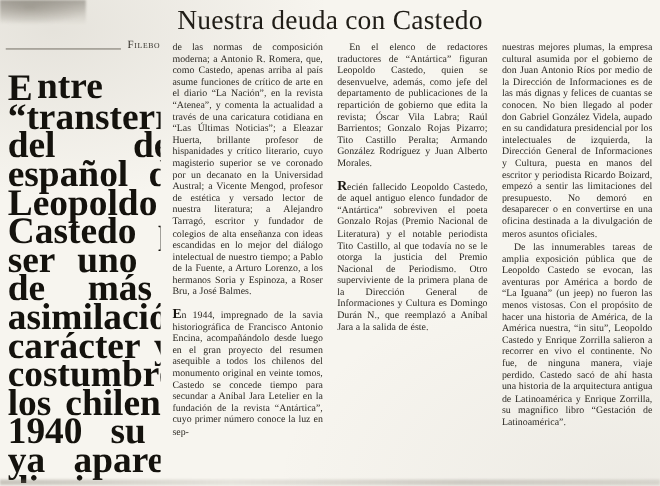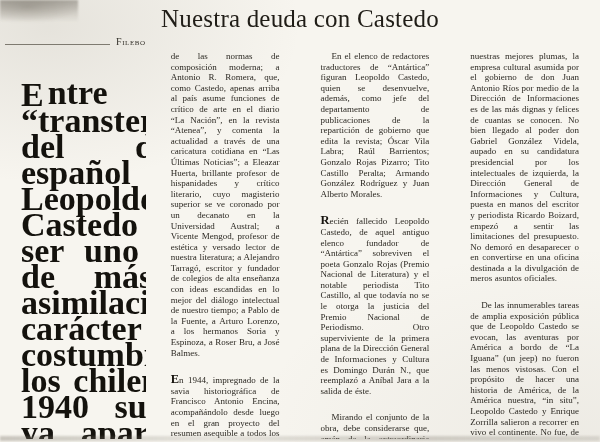--- a/index.html
+++ b/index.html
@@ -55,21 +55,21 @@
     flex:1;height:0;border-bottom:1px solid #7e7a70;
     margin:0 6px 2px 0;
   }
   .byline{
     font-variant:small-caps;
     font-size:10px;
     letter-spacing:.6px;
     color:#35322b;
   }
   .para{
-    margin:16px;
+    margin:2px;
     font-size:9px;
     line-height:10.6px;
     text-align:justify;
     color:#2b2822;
     hyphens:auto;
     -webkit-hyphens:auto;
     word-spacing:.2px;
   }
   .para.indent{text-indent:11px;}
   .para.boldlead{margin-top:10px;font-family:Liberation Serif, serif;}
@@ -104,21 +104,20 @@
     <p class="para dropcap"><span class="dropcap">E</span>ntre los “transterrados” del desastre español del 39, Leopoldo Castedo parece ser uno de los de más fácil asimilación al carácter y a las costumbres de los chilenos. En 1940 su firma ya aparece en diarios y revistas de nuestro país al pie de artículos y comentarios sobre temas eminentemente nacionales.</p>
         <p class="para indent">Es admirable, a todas luces, la rapidez con que estos españoles “del éxodo y el llanto” se incorporan al curso de la actividad creadora de Chile. Sólo por dar algunos nombres, recordaremos a Isidro Corbinos en la renovación de la crónica deportiva; a José Ricardo Morales en el impulso de la actividad escénica, que se inició con su aporte en la fundación del Teatro Experimental de la Universidad de Chile, donde se desempeña como joven maestro; a Juan A. Morales Malva, hábil analista moderno de la investigación científica; a Vicente Salas Viú, musicólogo en la tesitura de Adolfo Salazar, que llena de aires auspiciosos la enseñanza universitaria de la música; a Mauricio Amster y a Mariano Rawicz, jerarquizados nuncios de las artes gráficas y</p>
       </div>
     <div class="col">
         <p class="para plain">de las normas de composición moderna; a Antonio R. Romera, que, como Castedo, apenas arriba al país asume funciones de crítico de arte en el diario “La Nación”, en la revista “Atenea”, y comenta la actualidad a través de una caricatura cotidiana en “Las Últimas Noticias”; a Eleazar Huerta, brillante profesor de hispanidades y crítico literario, cuyo magisterio superior se ve coronado por un decanato en la Universidad Austral; a Vicente Mengod, profesor de estética y versado lector de nuestra literatura; a Alejandro Tarragó, escritor y fundador de colegios de alta enseñanza con ideas escandidas en lo mejor del diálogo intelectual de nuestro tiempo; a Pablo de la Fuente, a Arturo Lorenzo, a los hermanos Soria y Espinoza, a Roser Bru, a José Balmes.</p>
         <p class="para boldlead"><span class="bold-initial">E</span>n 1944, impregnado de la savia historiográfica de Francisco Antonio Encina, acompañándolo desde luego en el gran proyecto del resumen asequible a todos los chilenos del monumento original en veinte tomos, Castedo se concede tiempo para secundar a Aníbal Jara Letelier en la fundación de la revista “Antártica”, cuyo primer número conoce la luz en sep-</p>
       </div>
     <div class="col">
         <p class="para indent">En el elenco de redactores traductores de “Antártica” figuran Leopoldo Castedo, quien se desenvuelve, además, como jefe del departamento de publicaciones de la repartición de gobierno que edita la revista; Óscar Vila Labra; Raúl Barrientos; Gonzalo Rojas Pizarro; Tito Castillo Peralta; Armando González Rodríguez y Juan Alberto Morales.</p>
         <p class="para boldlead"><span class="bold-initial">R</span>ecién fallecido Leopoldo Castedo, de aquel antiguo elenco fundador de “Antártica” sobreviven el poeta Gonzalo Rojas (Premio Nacional de Literatura) y el notable periodista Tito Castillo, al que todavía no se le otorga la justicia del Premio Nacional de Periodismo. Otro superviviente de la primera plana de la Dirección General de Informaciones y Cultura es Domingo Durán N., que reemplazó a Aníbal Jara a la salida de éste.</p>
-        <p class="para indent">Mirando el conjunto de la obra, debe considerarse que, amén de la extraordinaria calidad de la revista “Antártica”, en cuyas páginas tuvieron ocasión de colaborar algunas de</p>
       </div>
     <div class="col">
         <p class="para plain">nuestras mejores plumas, la empresa cultural asumida por el gobierno de don Juan Antonio Ríos por medio de la Dirección de Informaciones es de las más dignas y felices de cuantas se conocen. No bien llegado al poder don Gabriel González Videla, aupado en su candidatura presidencial por los intelectuales de izquierda, la Dirección General de Informaciones y Cultura, puesta en manos del escritor y periodista Ricardo Boizard, empezó a sentir las limitaciones del presupuesto. No demoró en desaparecer o en convertirse en una oficina destinada a la divulgación de meros asuntos oficiales.</p>
         <p class="para indent">De las innumerables tareas de amplia exposición pública que de Leopoldo Castedo se evocan, las aventuras por América a bordo de “La Iguana” (un jeep) no fueron las menos vistosas. Con el propósito de hacer una historia de América, de la América nuestra, “in situ”, Leopoldo Castedo y Enrique Zorrilla salieron a recorrer en vivo el continente. No fue, de ninguna manera, viaje perdido. Castedo sacó de ahí hasta una historia de la arquitectura antigua de Latinoamérica y Enrique Zorrilla, su magnífico libro “Gestación de Latinoamérica”.</p>
       </div>
   </div>
 
   <div class="bottom-streak"></div>
 </div>
 

